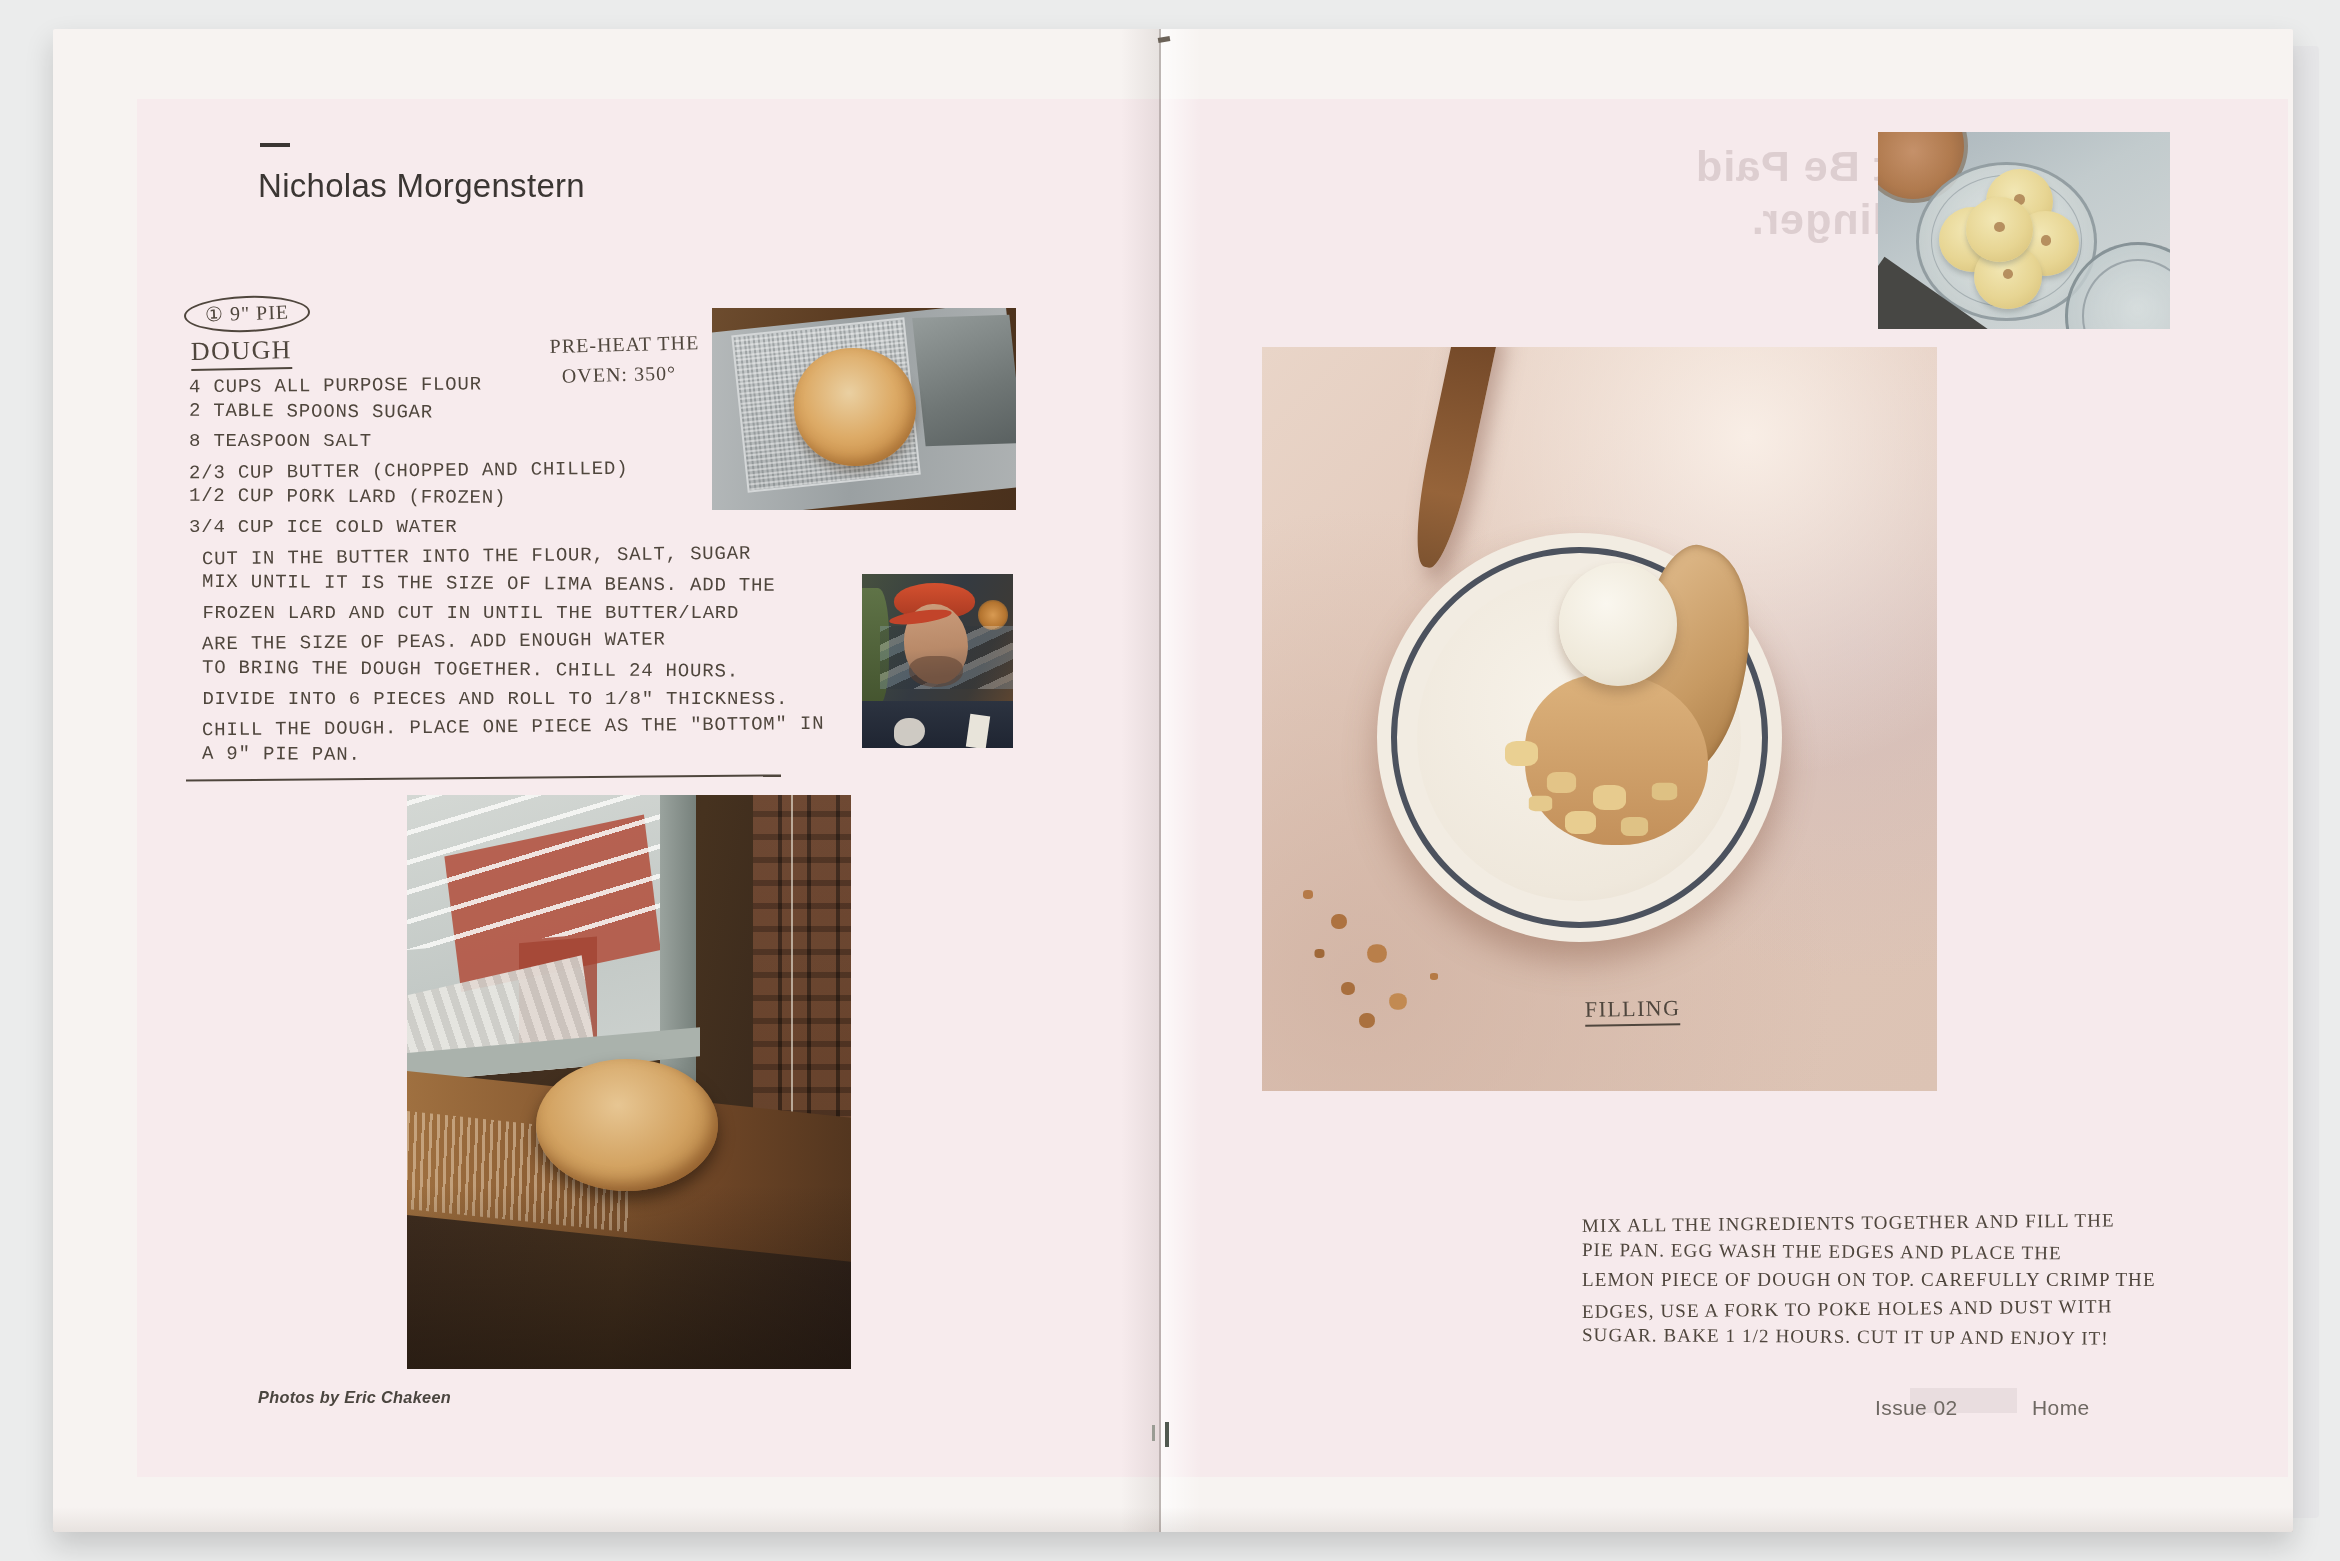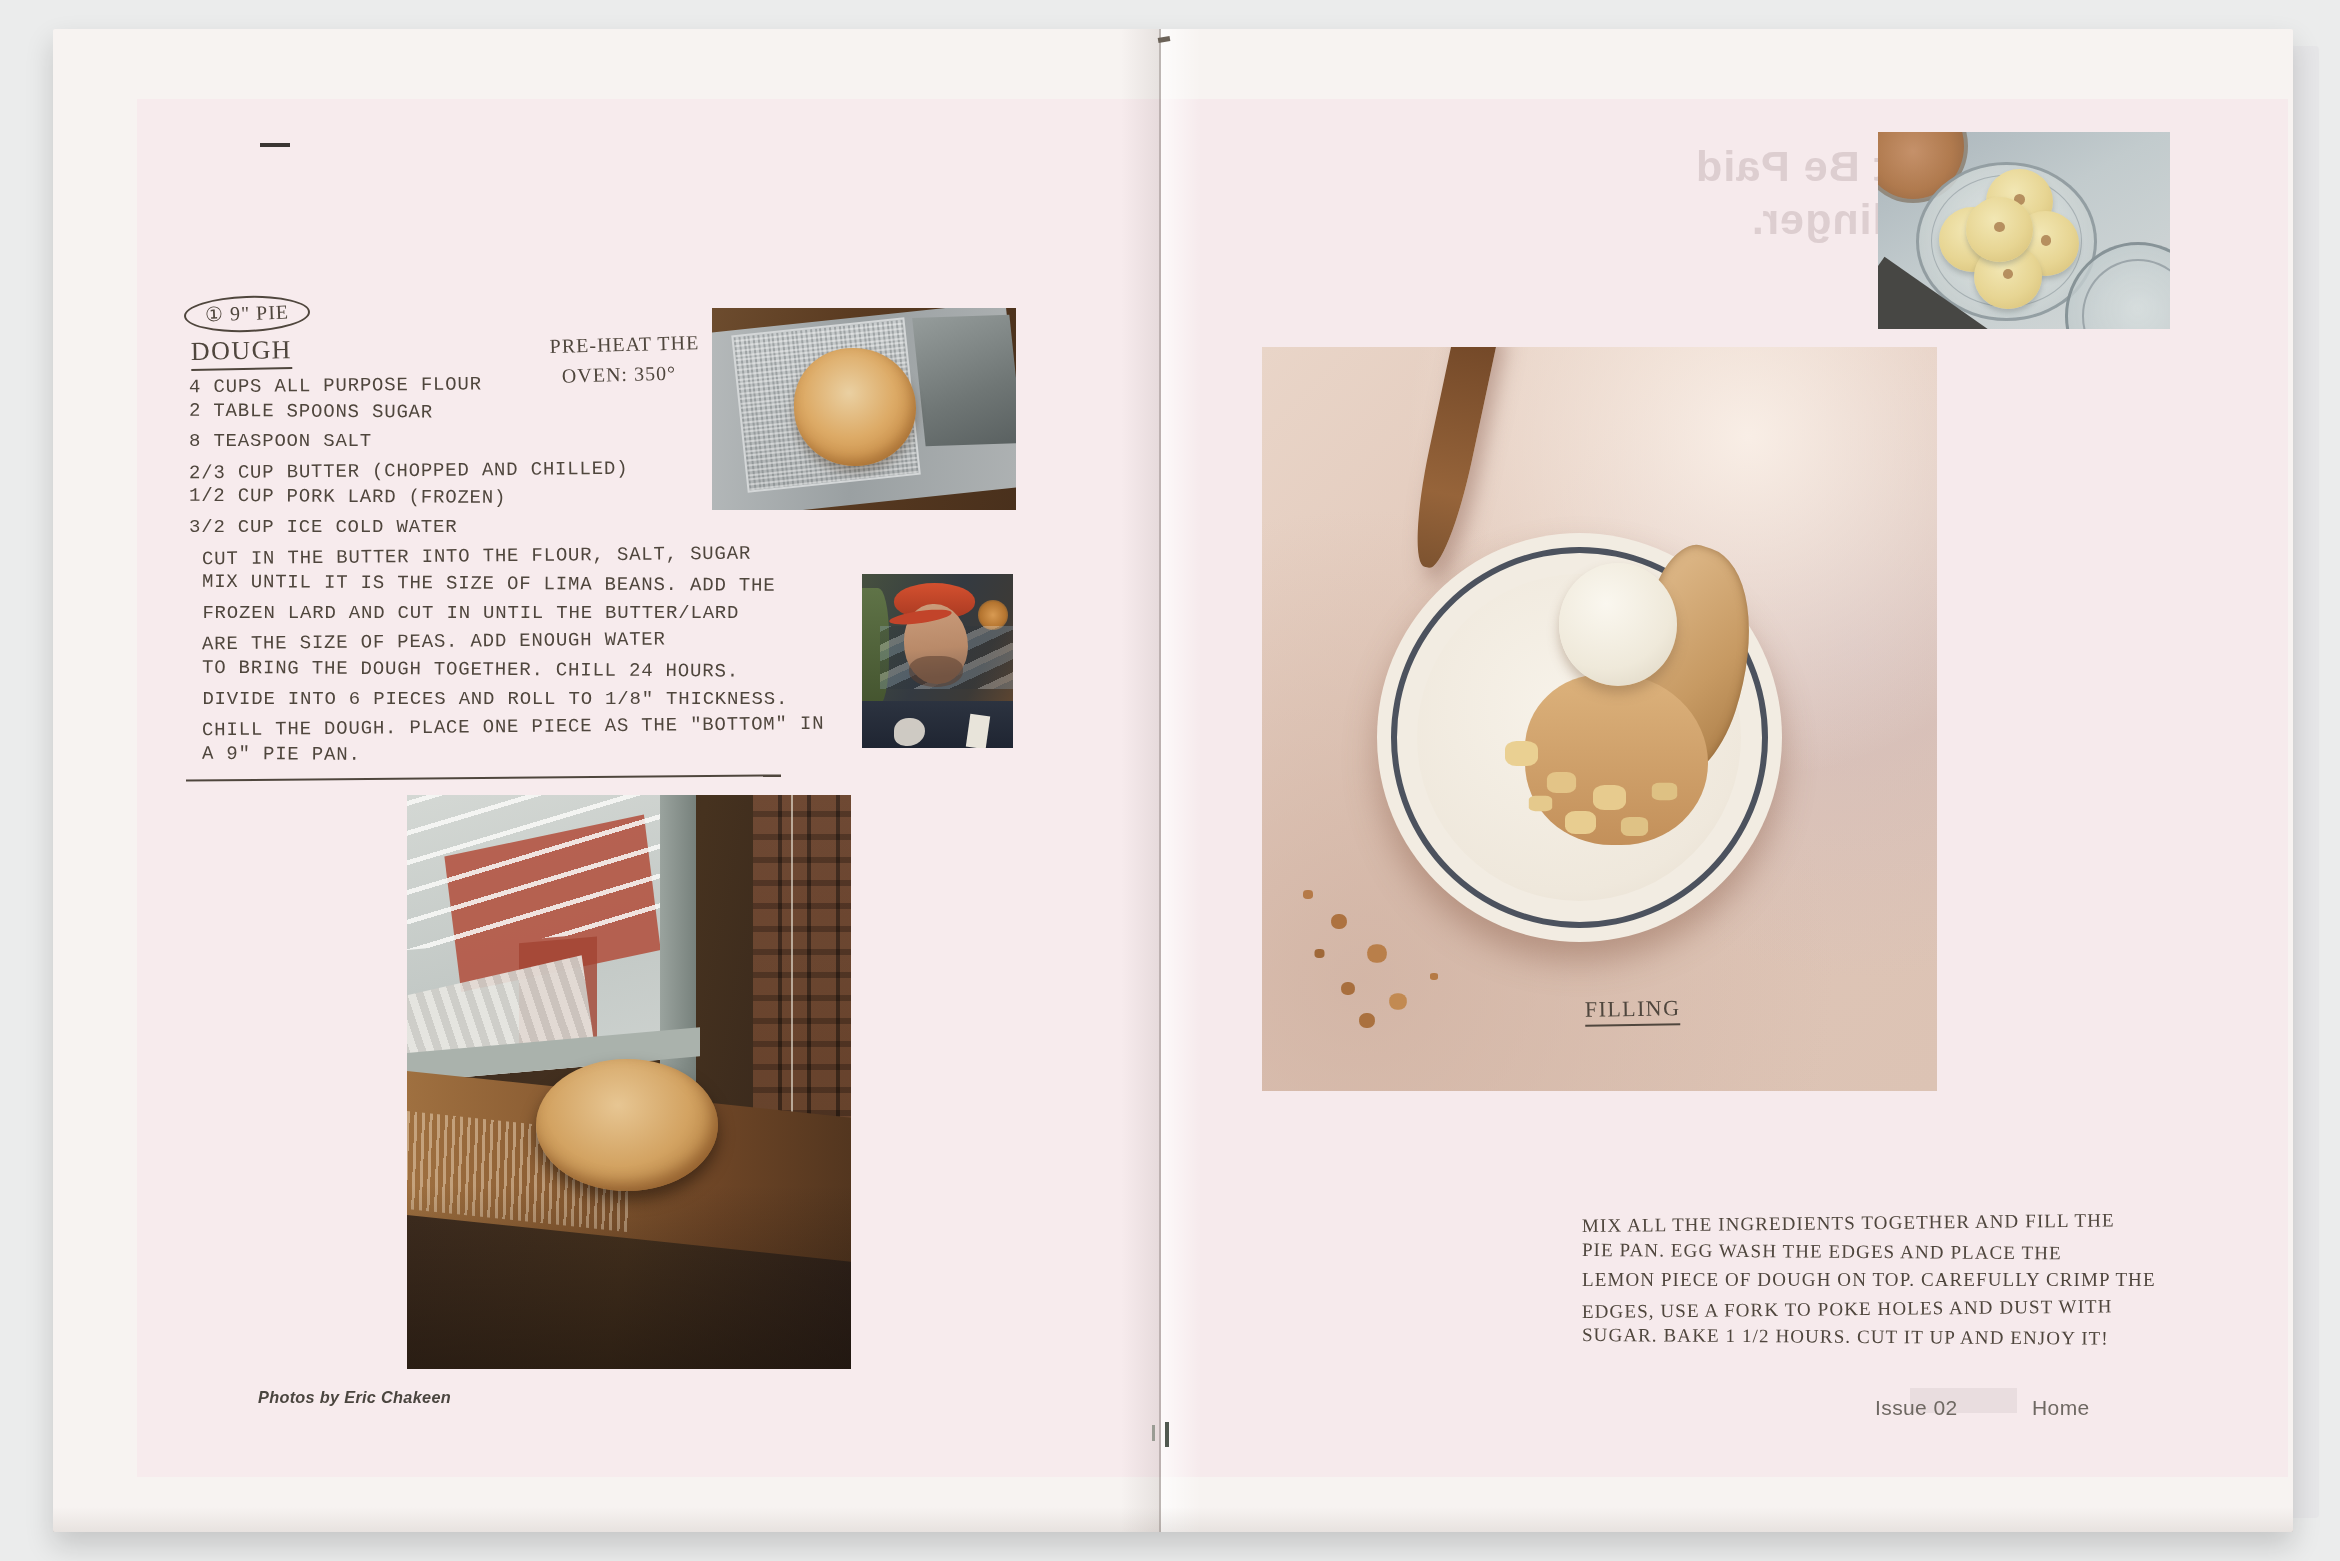--- a/index.html
+++ b/index.html
@@ -194,38 +194,39 @@
     <div class="abs tick-b2"></div>
   </div>
 
   <div class="abs ghost">
     <div>Must Be Paid</div>
     <div>e Salinger.</div>
   </div>
 
   <div class="abs title-dash"></div>
   <div class="abs title">
+    <div>Nicholas Morgenstern</div>
   </div>
 
   <div class="abs hw yield-note">① 9" PIE</div>
 
   <div class="abs hw dough-heading">DOUGH</div>
 
   <div class="abs hw preheat">
     <div class="ln1">PRE-HEAT THE</div>
     <div class="ln2">OVEN: 350°</div>
   </div>
 
   <div class="abs hw lines dough-lines">
     <div class="ln">4 CUPS ALL PURPOSE FLOUR</div>
     <div class="ln">2 TABLE SPOONS SUGAR</div>
     <div class="ln">8 TEASPOON SALT</div>
     <div class="ln">2/3 CUP BUTTER (CHOPPED AND CHILLED)</div>
     <div class="ln">1/2 CUP PORK LARD (FROZEN)</div>
-    <div class="ln">3/2 CUP ICE COLD WATER</div>
+    <div class="ln">3/4 CUP ICE COLD WATER</div>
     <div class="ln">CUT IN THE BUTTER INTO THE FLOUR, SALT, SUGAR</div>
     <div class="ln">MIX UNTIL IT IS THE SIZE OF LIMA BEANS. ADD THE</div>
     <div class="ln">FROZEN LARD AND CUT IN UNTIL THE BUTTER/LARD</div>
     <div class="ln">ARE THE SIZE OF PEAS. ADD ENOUGH WATER</div>
     <div class="ln">TO BRING THE DOUGH TOGETHER. CHILL 24 HOURS.</div>
     <div class="ln">DIVIDE INTO 6 PIECES AND ROLL TO 1/8" THICKNESS.</div>
     <div class="ln">CHILL THE DOUGH. PLACE ONE PIECE AS THE "BOTTOM" IN</div>
     <div class="ln">A 9" PIE PAN.</div>
   </div>
   <div class="abs dough-rule"></div>

